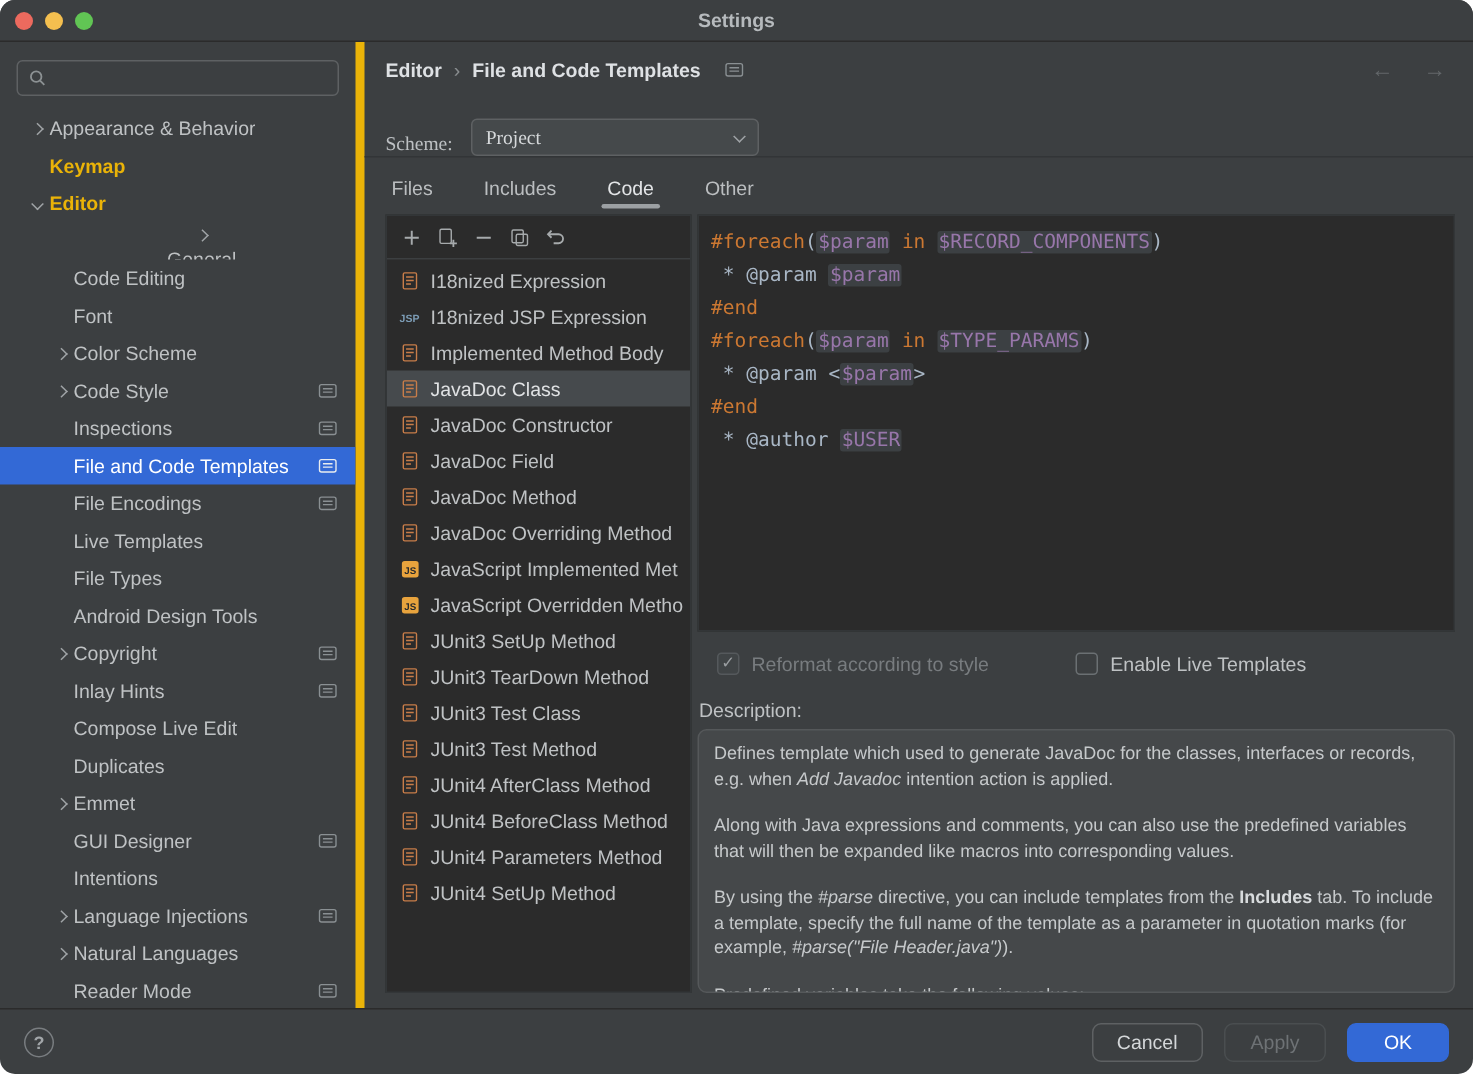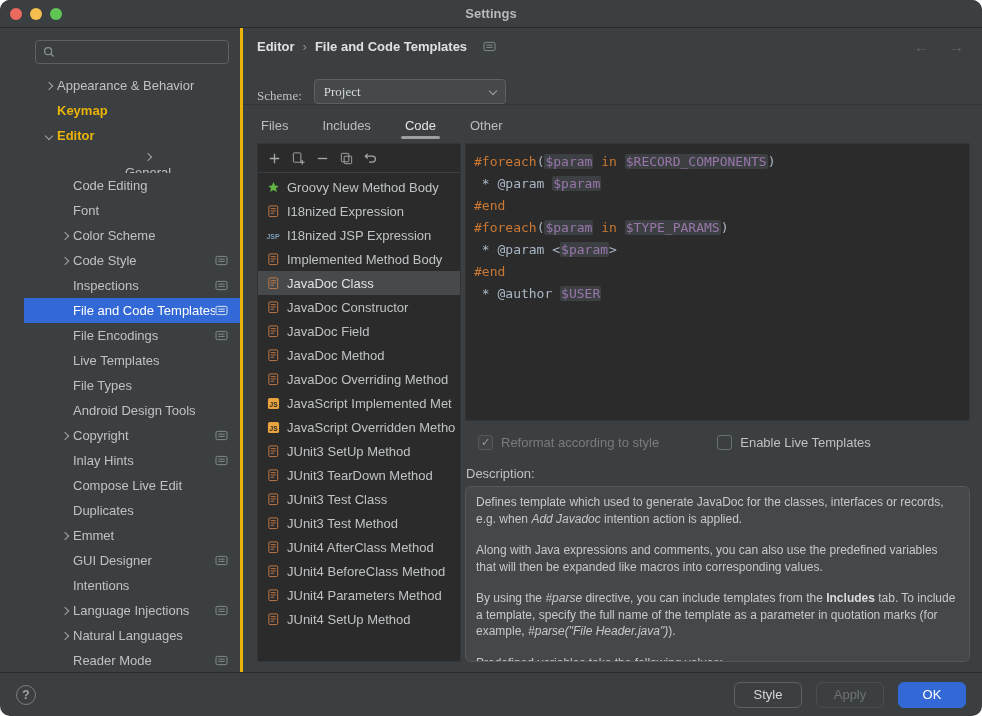--- a/index.html
+++ b/index.html
@@ -13,21 +13,21 @@
   .titlebar { flex:0 0 28px; position:relative; display:flex; align-items:center; justify-content:center;
               background:#3C3F41; border-bottom:1px solid #2B2B2B; }
   .lights { position:absolute; left:10px; top:8px; display:flex; gap:8px; }
   .light { width:12px; height:12px; border-radius:50%; }
   .light.red { background:#EC6A5E; } .light.yellow { background:#F4BF4F; } .light.green { background:#61C554; }
   .win-title { font-size:13px; font-weight:bold; color:#B6BABD; }
 
   .content { flex:1; display:flex; min-height:0; }
 
   
-  .sidebar { flex:0 0 243px; width:243px; border-right:3px solid #eab308; display:flex; flex-direction:column; min-height:0;padding-left:24px; }
+  .sidebar { flex:0 0 243px; width:243px; border-right:6px solid #eab308; display:flex; flex-direction:column; min-height:0; }
   .searchbox { margin:12px 11px 9px; height:24px; border:1px solid #5E6163; border-radius:4px;
                display:flex; align-items:center; padding:0 6px; gap:4px; flex:0 0 24px; }
   .searchbox input { flex:1; min-width:0; background:none; border:none; outline:none; color:#DDE0E2; font:13px "Liberation Sans","DejaVu Sans",sans-serif; }
   .tree { flex:1; overflow:hidden; font-size:13px; }
   .tree-row { height:25px; display:flex; align-items:center; color:#BFC2C4; cursor:default; }
   .tree-row.bold { font-weight:bold; color:#eab308; }
   .tree-row.selected { background:#3369D6; color:#FFFFFF; }
   .chev-box { width:17px; flex:0 0 17px; display:flex; align-items:center; justify-content:center; }
   .chev { width:6px; height:6px; border-right:1.5px solid #A0A4A7; border-bottom:1.5px solid #A0A4A7;
           transform:rotate(-45deg); }
@@ -375,28 +375,20 @@
                   <svg width="15" height="15" viewBox="0 0 16 16">
                     <path d="M5 3 2.5 5.5 5 8" fill="none" stroke="currentColor" stroke-width="1.3"></path>
                     <path d="M2.9 5.5H10a3.2 3.2 0 0 1 0 6.4H6.5" fill="none" stroke="currentColor" stroke-width="1.3"></path>
                   </svg>
                 </span>
               </button>
             </div>
           <div class="tpl-list">
               <div class="tpl-row">
                 <span class="tpl-ico">
-                  <svg width="13" height="13" viewBox="0 0 14 14">
-                    <path d="M7 1.2 8.7 4.9l4 .4-3 2.6.9 3.9L7 9.7 3.4 11.8l.9-3.9-3-2.6 4-.4z" fill="#62B543"></path>
-                  </svg>
-                </span>
-                <span>Groovy New Method Body</span>
-              </div>
-              <div class="tpl-row">
-                <span class="tpl-ico">
                   <svg width="13" height="14" viewBox="0 0 14 14">
                     <rect x="2" y="1.5" width="9.5" height="11.5" rx="1" fill="none" stroke="#C87D49"></rect>
                     <path d="M4 4.5h5.5M4 7h5.5M4 9.5h3.5" stroke="#C87D49" fill="none"></path>
                   </svg>
                 </span>
                 <span>I18nized Expression</span>
               </div>
               <div class="tpl-row">
                 <span class="tpl-ico">
                   <svg width="16" height="12" viewBox="0 0 16 12">
@@ -585,19 +577,19 @@
             </div>
         </div>
 
       </div>
     </main>
   </div>
 
   <div class="footer">
     <span class="help">?</span>
     <div class="fbtns">
-        <button class="btn ">Style</button>
+        <button class="btn ">Cancel</button>
         <button class="btn disabled">Apply</button>
         <button class="btn primary">OK</button>
       </div>
   </div>
 
 </div>
 
 </body></html>

